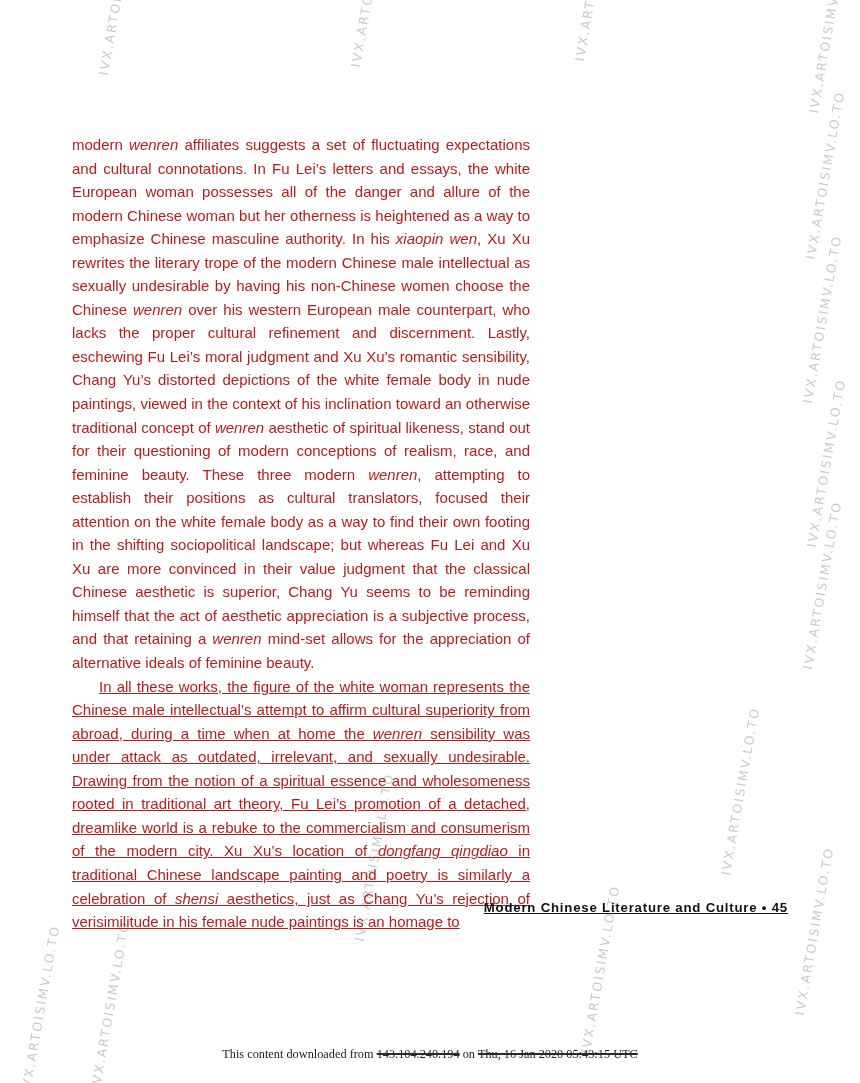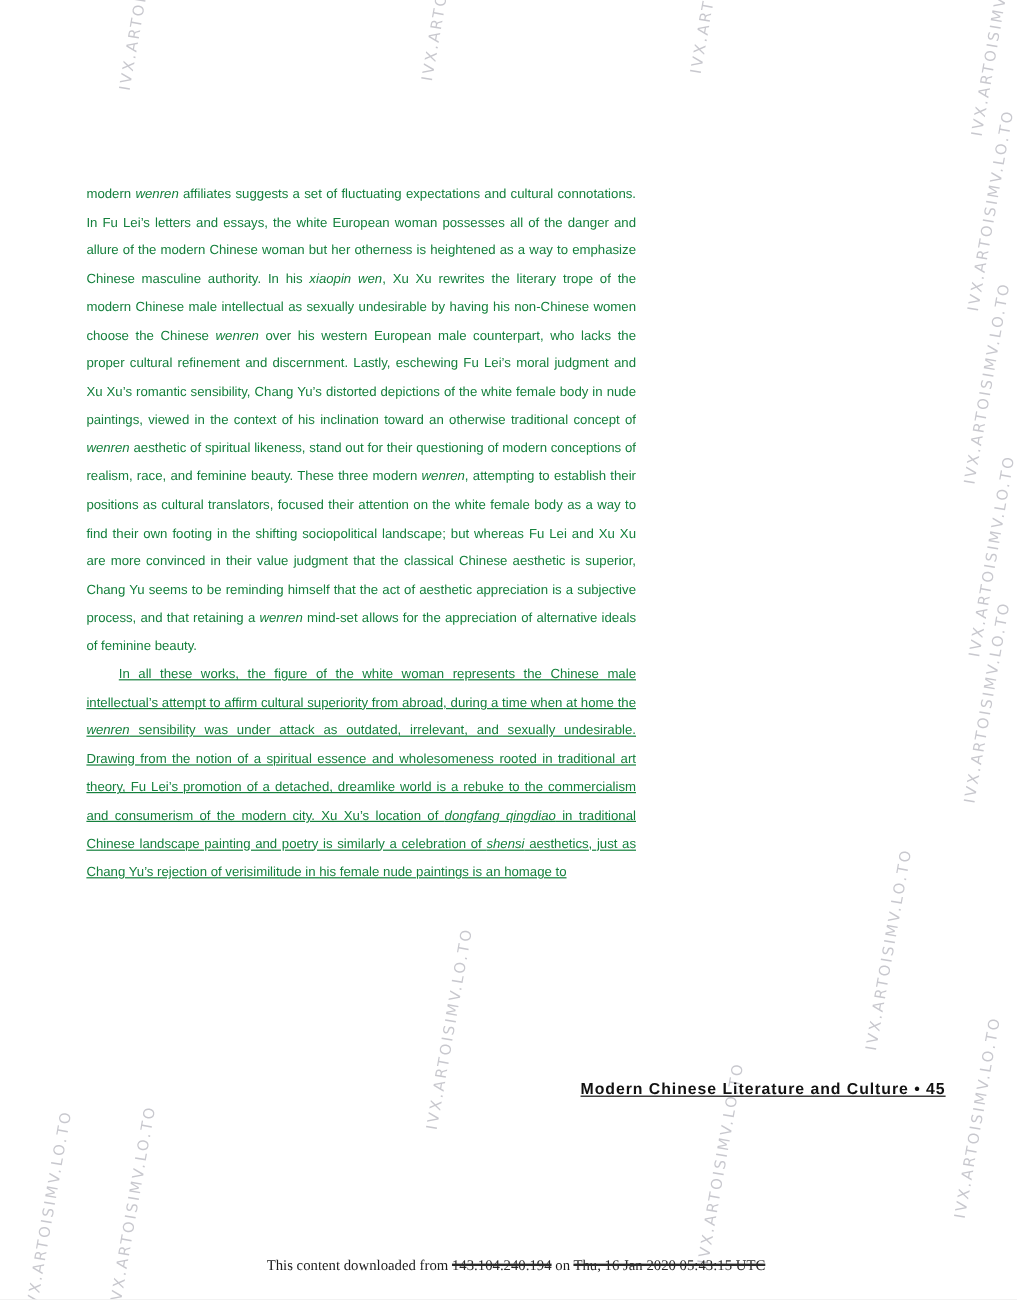--- a/index.html
+++ b/index.html
@@ -38,26 +38,26 @@
   .wm10 { left: 352px; top: 940px; }
   .wm11 { left: 578px; top: 1052px; }
   .wm12 { left: 88px;  top: 1088px; }
   .wm13 { left: 18px;  top: 1092px; }
   .wm14 { left: 792px; top: 1014px; }
 
   
   .textblock {
     position: absolute;
     left: 72px;
-    top: 151px;
+    top: 133px;
     width: 458px;
-    font-size: 11px;
+    font-size: 15px;
     line-height: 23.55px;
     text-align: justify;
-    color: #15803d;
+    color: #b91c1c;
   }
   .textblock p { margin: 0; }
   .textblock p + p { text-indent: 27px; text-decoration: underline; }
   .it { font-style: italic; }
 
   
   .footer-line {
     position: absolute;
     top: 900px;
     right: 72px;

